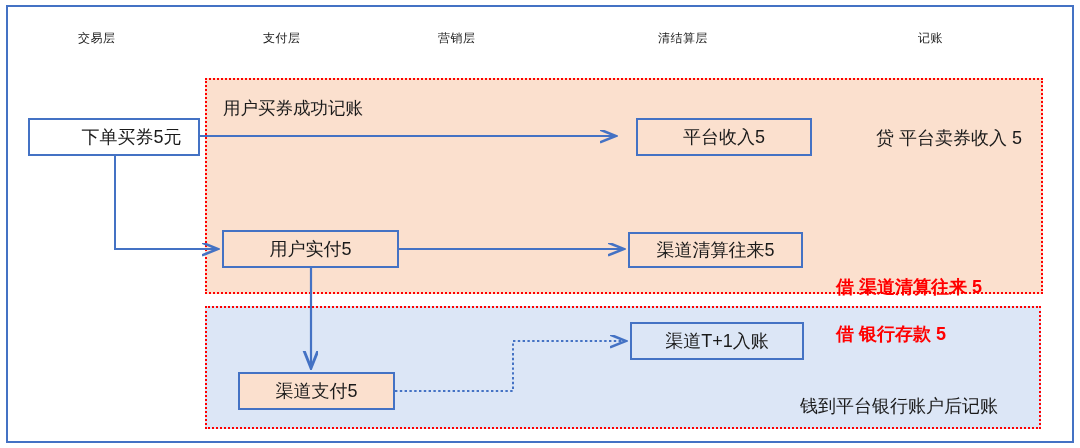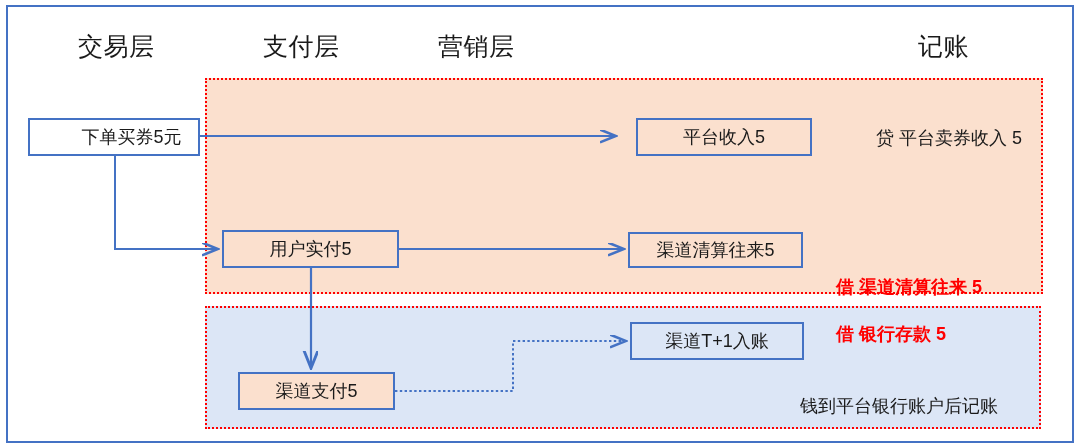--- a/index.html
+++ b/index.html
@@ -22,21 +22,21 @@
     position: absolute;
     left: 6px; top: 5px;
     width: 1068px; height: 438px;
     border: 2px solid #4472C4;
     background: #ffffff;
   }
   
   .col-header {
     position: absolute;
     top: 30px;
-    font-size: 25px;
+    font-size: 12px;
     color: #1a1a1a;
     white-space: nowrap;
     letter-spacing: 0.5px;
   }
   
   .region {
     position: absolute;
     border: 2px dotted #FF0000;
   }
   #region-orange {
@@ -103,25 +103,27 @@
 </head>
 <body>
 
 <div id="canvas">
 
   <div id="outer-frame"></div>
 
   <div class="col-header" style="left:78px;">交易层</div>
   <div class="col-header" style="left:263px;">支付层</div>
   <div class="col-header" style="left:438px;">营销层</div>
+  <div class="col-header" style="left:658px;">清结算层</div>
   <div class="col-header" style="left:918px;">记账</div>
 
   <div class="region" id="region-orange"></div>
   <div class="region" id="region-blue"></div>
 
+  <div class="region-title" style="left:223px; top:96px;">用户买券成功记账</div>
 
   <svg id="wires">
     <defs>
       <marker id="arrow" markerWidth="9" markerHeight="9" refX="7.5" refY="3.2" orient="auto" markerUnits="strokeWidth">
         <path d="M0,0 L8,3.2 L0,6.4" fill="none" stroke="#4472C4" stroke-width="1.3"></path>
       </marker>
       <marker id="arrowdot" markerWidth="9" markerHeight="9" refX="7.5" refY="3.2" orient="auto" markerUnits="strokeWidth">
         <path d="M0,0 L8,3.2 L0,6.4" fill="none" stroke="#4472C4" stroke-width="1.3"></path>
       </marker>
     </defs>

